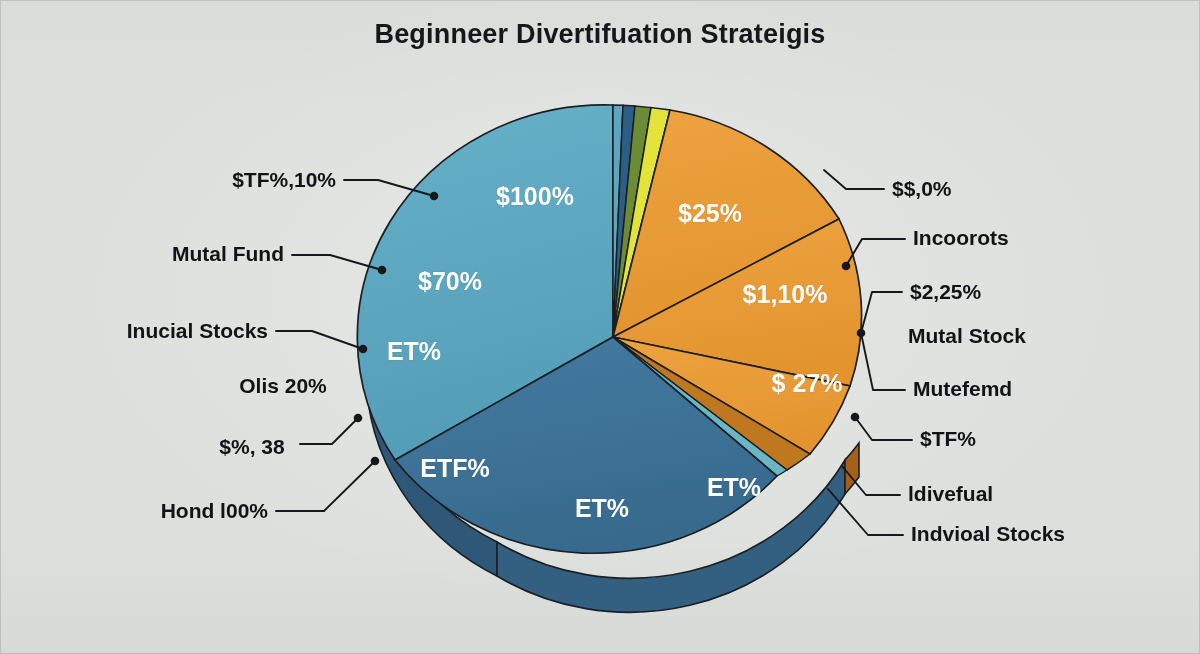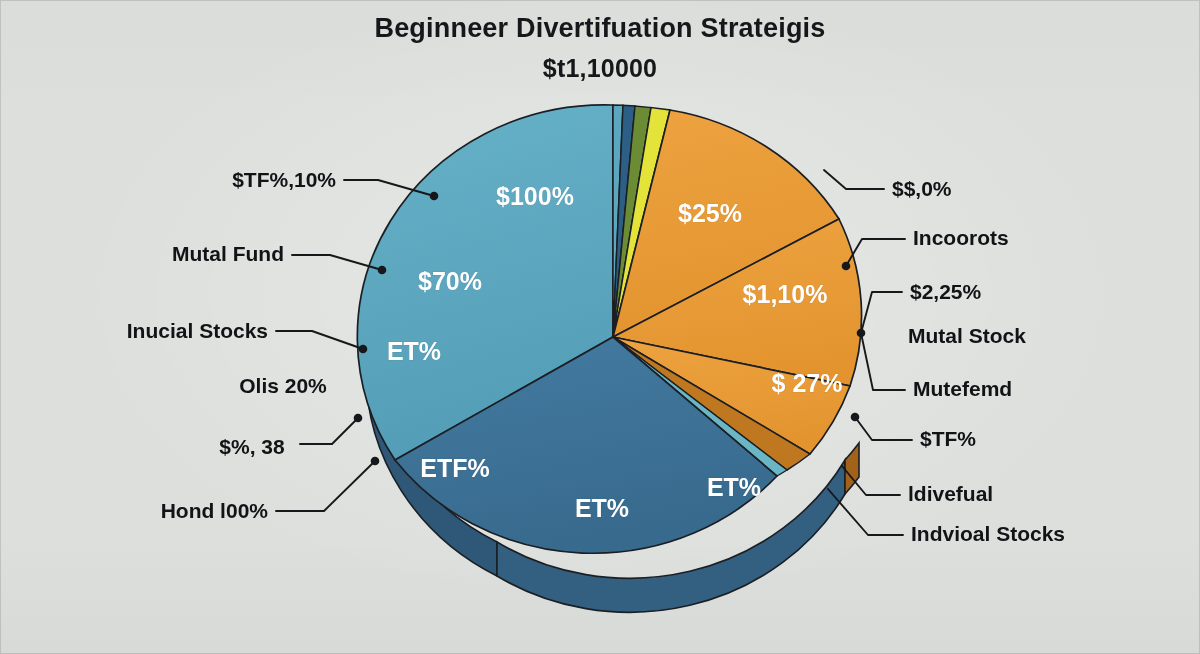--- a/index.html
+++ b/index.html
@@ -32,21 +32,21 @@
   .frame-edge {
     position: absolute;
     inset: 0;
     box-shadow: inset 0 0 0 1px rgba(120,126,120,0.28);
     pointer-events: none;
   }
 
   .title-block {
     position: absolute;
     left: 0;
-    top: 12px;
+    top: 18px;
     width: 1200px;
     text-align: center;
     z-index: 6;
   }
   .chart-title {
     font-size: 27px;
     font-weight: bold;
     color: #15171a;
     letter-spacing: 0.2px;
     line-height: 1.25;
@@ -98,21 +98,20 @@
 </style>
 </head>
 <body>
 
 <div id="chart-root">
 
   <div class="frame-edge"></div>
 
   <div class="title-block">
     <div class="chart-title">Beginneer Divertifuation Strateigis</div>
-    <div class="chart-subtitle">$t1,10000</div>
   </div>
 
   <svg class="pie-svg" viewBox="0 0 1200 654">
     <defs>
       <linearGradient id="gLightBlue" x1="0" y1="0" x2="0.2" y2="1">
         <stop offset="0%" stop-color="#66b2c8"></stop>
         <stop offset="100%" stop-color="#549db7"></stop>
       </linearGradient>
       <linearGradient id="gSteel" x1="0" y1="0" x2="0.3" y2="1">
         <stop offset="0%" stop-color="#457ba2"></stop>

